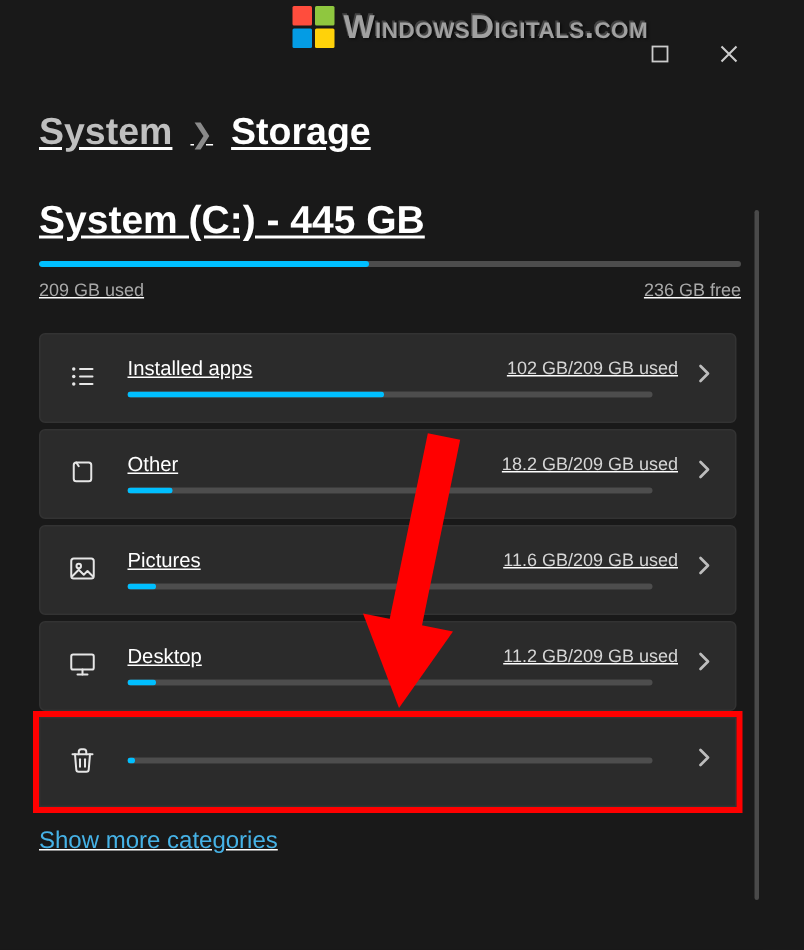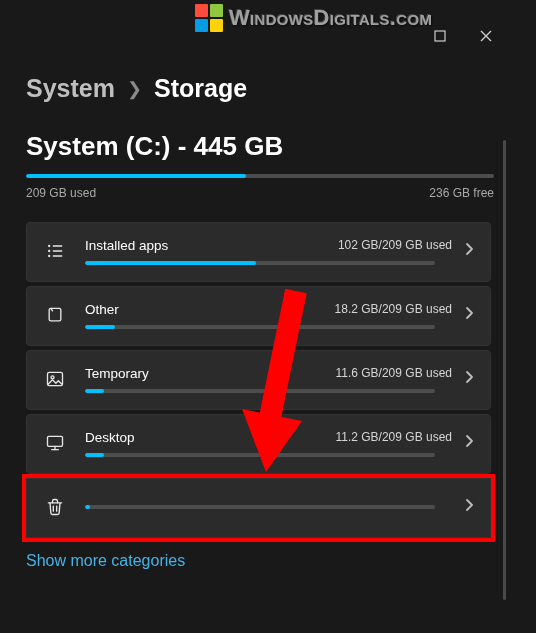--- a/index.html
+++ b/index.html
@@ -61,20 +61,21 @@
     display: flex;
     gap: 30px;
     z-index: 5;
     color: #ddd;
   }
   .win-ctrls .ctrl { width:16px; height:16px; display:flex; align-items:center; justify-content:center; }
   .content {
     position: relative;
     padding: 68px 10px 0 26px;
     z-index: 2;
+    text-decoration: underline;
   }
   .breadcrumb {
     display:flex;
     align-items:center;
     gap:12px;
     font-size:25px;
   }
   .breadcrumb .prev { color:#bfbfbf; font-weight:600; }
   .breadcrumb .chev { color:#8a8a8a; font-size:18px;}
   .breadcrumb .curr { font-weight:600; }
@@ -291,21 +292,21 @@
         <div class="cat">
           <div class="ico">
             <svg width="20" height="20" viewBox="0 0 24 24">
               <rect x="3" y="4" width="18" height="16" rx="2" stroke="#e6e6e6" stroke-width="1.6" fill="none" stroke-linecap="round" stroke-linejoin="round"></rect>
               <circle cx="9" cy="10" r="1.8" stroke="#e6e6e6" stroke-width="1.6" fill="none" stroke-linecap="round" stroke-linejoin="round"></circle>
               <path d="M4 18l5-5 4 4 3-3 4 4" stroke="#e6e6e6" stroke-width="1.6" fill="none" stroke-linecap="round" stroke-linejoin="round"></path>
             </svg>
           </div>
           <div class="mid">
             <div class="row1">
-              <span class="label">Temporary</span>
+              <span class="label">Pictures</span>
               <span class="used">11.6 GB/209 GB used</span>
             </div>
             <div class="bar">
               <div class="fill" style="width:5.55023923444976%"></div>
             </div>
           </div>
           <div class="arrow"><svg width="10" height="14" viewBox="0 0 10 14">
               <path d="M3 2l5 5-5 5" stroke="#bdbdbd" stroke-width="1.8" fill="none" stroke-linecap="round" stroke-linejoin="round"></path>
             </svg></div>
         </div>

